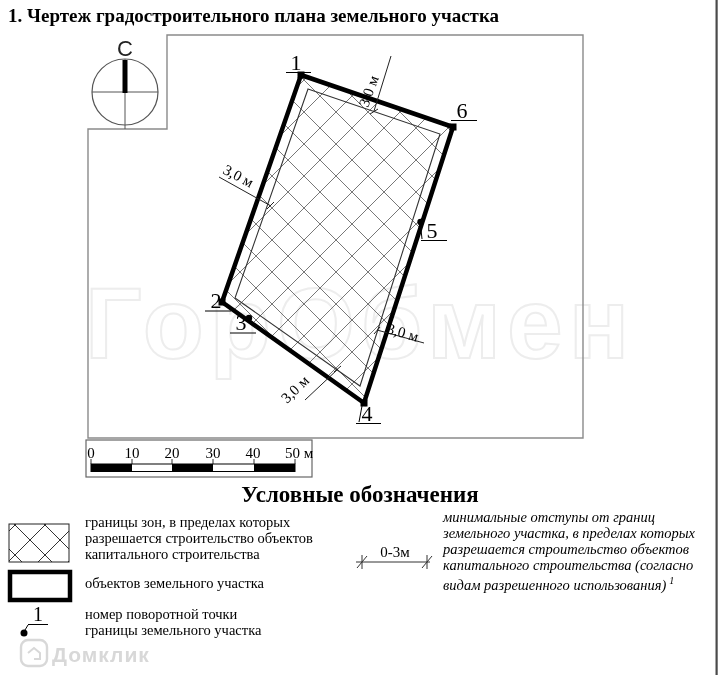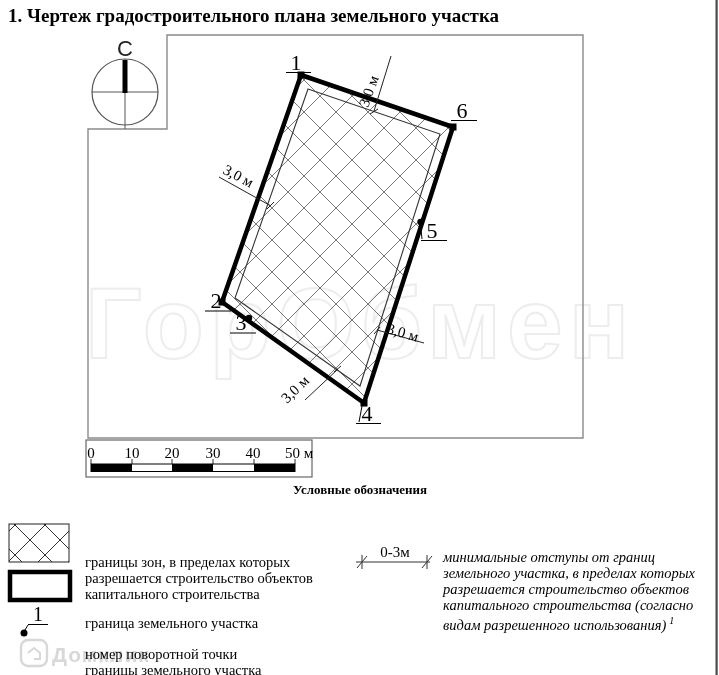--- a/index.html
+++ b/index.html
@@ -1,21 +1,21 @@
 <!DOCTYPE html>
 <html><head>
 <meta charset="utf-8">
 <style>
   html,body{margin:0;padding:0;background:#fff;}
   body{width:719px;height:675px;position:relative;overflow:hidden;
        font-family:"Liberation Serif",serif;color:#000;}
   .abs{position:absolute;}
   #title{left:0;top:5px;width:719px;text-align:left;font-weight:bold;font-size:19px;z-index:3;padding-left:8px;}
-  #legend-heading{left:230px;top:482px;width:260px;text-align:center;font-weight:bold;font-size:13px;z-index:3;}
-  .leg-text{font-size:14.5px;line-height:16px;z-index:3;margin-top:40px;}
+  #legend-heading{left:230px;top:482px;width:260px;text-align:center;font-weight:bold;font-size:23px;z-index:3;}
+  .leg-text{font-size:14.5px;line-height:16px;z-index:3;}
   #leg1{left:85px;top:514px;width:245px;}
   #leg2{left:85px;top:575px;width:260px;}
   #leg3{left:85px;top:606px;width:195px;}
   #leg4{left:443px;top:509px;width:258px;font-style:italic;}
   sup{font-size:10px;}
   svg{position:absolute;left:0;top:0;z-index:2;}
   svg text{font-family:"Liberation Serif",serif;}
   .sans{font-family:"Liberation Sans",sans-serif;}
 </style>
 </head>
@@ -141,15 +141,15 @@
     <rect x="21" y="640" width="26" height="26" rx="7"></rect>
     <path d="M28 653 L34 648 L40 653 L40 659 L34 659" stroke-width="2"></path>
   </g>
   <text x="52" y="662" font-size="21" font-weight="bold" class="sans" fill="#d8d8d8" style="letter-spacing:1px">Домклик</text>
 
   <rect x="715.5" y="0" width="2.2" height="675" fill="#4a4a4a"></rect>
 </svg>
 
 <div id="legend-heading" class="abs">Условные обозначения</div>
 <div id="leg1" class="abs leg-text">границы зон, в пределах которых разрешается строительство объектов капитального строительства</div>
-<div id="leg2" class="abs leg-text">граница земельного участка</div>
+<div id="leg2" class="abs leg-text">объектов земельного участка</div>
 <div id="leg3" class="abs leg-text">номер поворотной точки границы земельного участка</div>
 <div id="leg4" class="abs leg-text"><span>минимальные отступы от границ земельного участка, в пределах которых разрешается строительство объектов капитального строительства (согласно видам разрешенного использования)</span> <sup>1</sup></div>
 
 </body></html>

